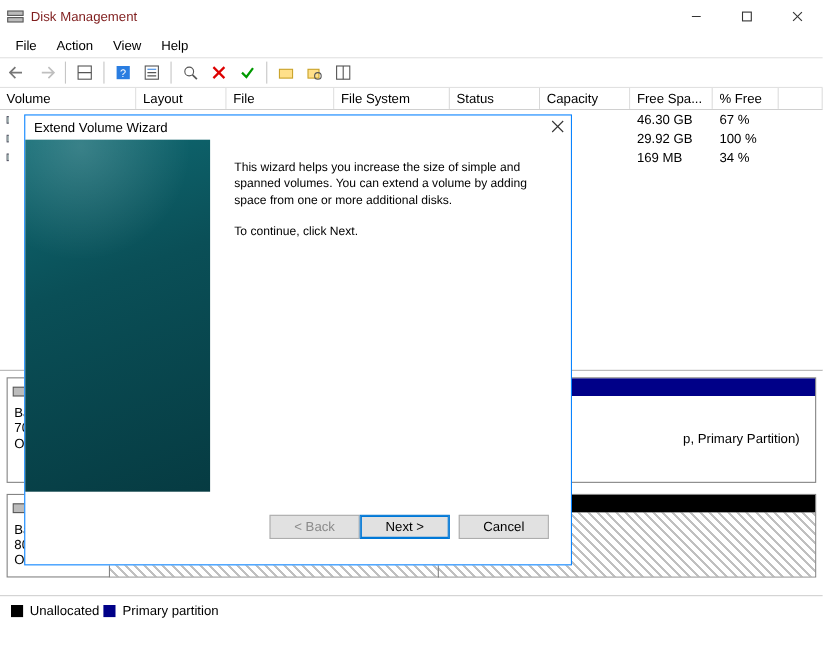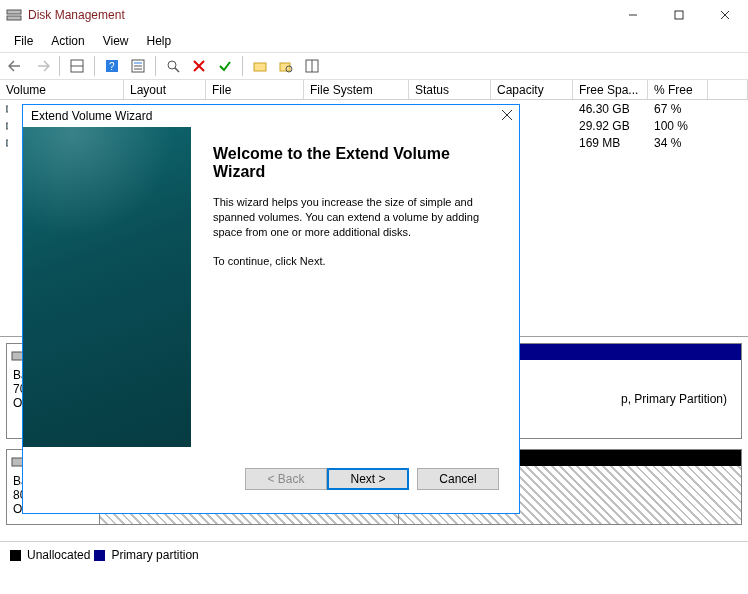--- a/index.html
+++ b/index.html
@@ -291,21 +291,20 @@
     <span class="wizard-close">
       <svg width="12" height="12">
           <line x1="1" y1="1" x2="11" y2="11" stroke="#333"></line>
           <line x1="11" y1="1" x2="1" y2="11" stroke="#333"></line>
         </svg>
     </span>
   </div>
   <div class="wizard-body">
     <div class="wizard-side"></div>
     <div class="wizard-main">
-      <h1>Welcome to the Extend Volume Wizard</h1>
       <p>This wizard helps you increase the size of simple and spanned volumes. You can extend a volume  by adding space from one or more additional disks.</p>
       <p>To continue, click Next.</p>
     </div>
   </div>
   <div class="wizard-footer">
     <div class="wbtn disabled">&lt; Back</div>
     <div class="wbtn default">Next &gt;</div>
     <div style="width:8px"></div>
     <div class="wbtn">Cancel</div>
   </div>

